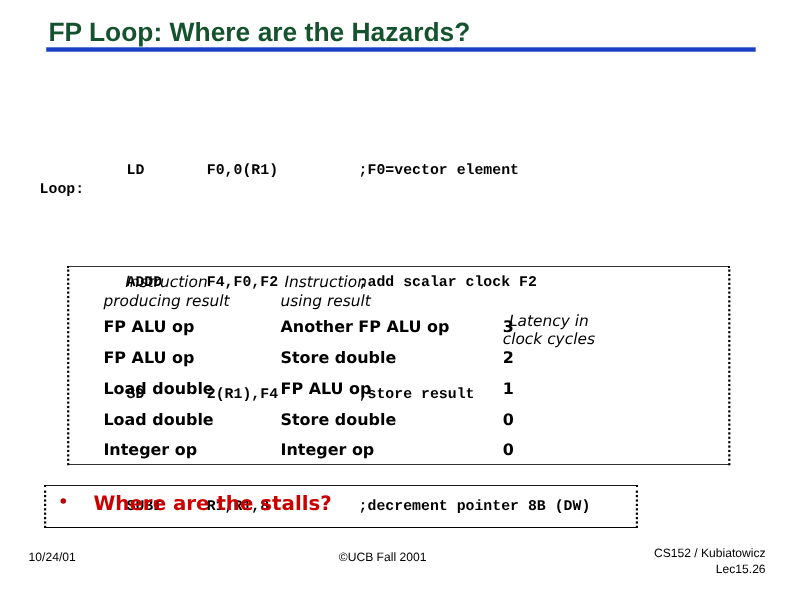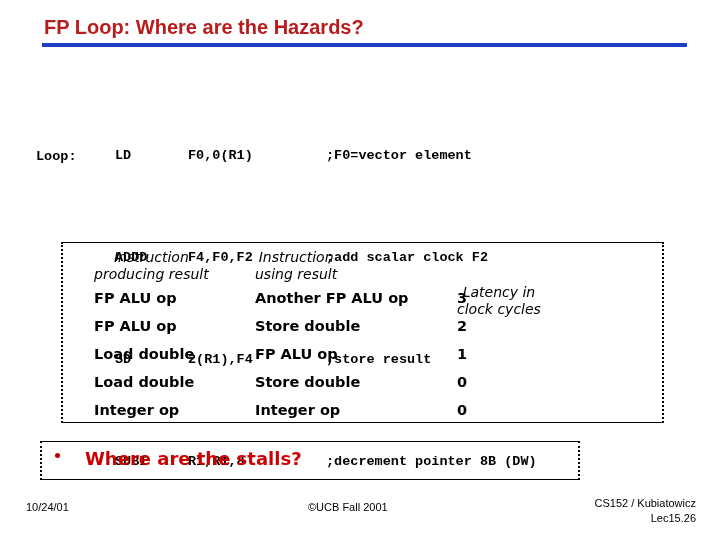--- a/index.html
+++ b/index.html
@@ -15,23 +15,23 @@
     font-family: "Liberation Sans", sans-serif;
     -webkit-font-smoothing: none;
   }
 
   
   #slide-title {
     position: absolute;
     left: 44px;
     top: 16px;
     font-family: "Liberation Sans", sans-serif;
-    font-size: 20px;
-    font-weight: bold;
-    color: #b91c1c;
+    font-size: 24px;
+    font-weight: bold;
+    color: #14532d;
     letter-spacing: 0px;
     white-space: nowrap;
   }
   #title-rule {
     position: absolute;
     left: 42px;
     top: 43px;
     width: 645px;
     height: 4px;
     background: #1a3fc4;
@@ -43,21 +43,21 @@
     left: 36px;
     top: 66px;
     font-family: "Liberation Mono", "DejaVu Sans Mono", monospace;
     font-size: 13.5px;
     font-weight: bold;
     color: #000000;
     line-height: 25.5px;
     white-space: pre;
   }
   .code-row { height: 25.5px; position: relative; }
-  .c-label { position: absolute; left: 0px; top: 1px; }
+  .c-label { position: absolute; left: 0px; top: 17px; }
   .c-op    { position: absolute; left: 79px; top: 0; }
   .c-args  { position: absolute; left: 152px; top: 0; }
   .c-cmt   { position: absolute; left: 290px; top: 0; }
 
   
   #latency-table {
     position: absolute;
     left: 61px;
     top: 242px;
     width: 603px;

